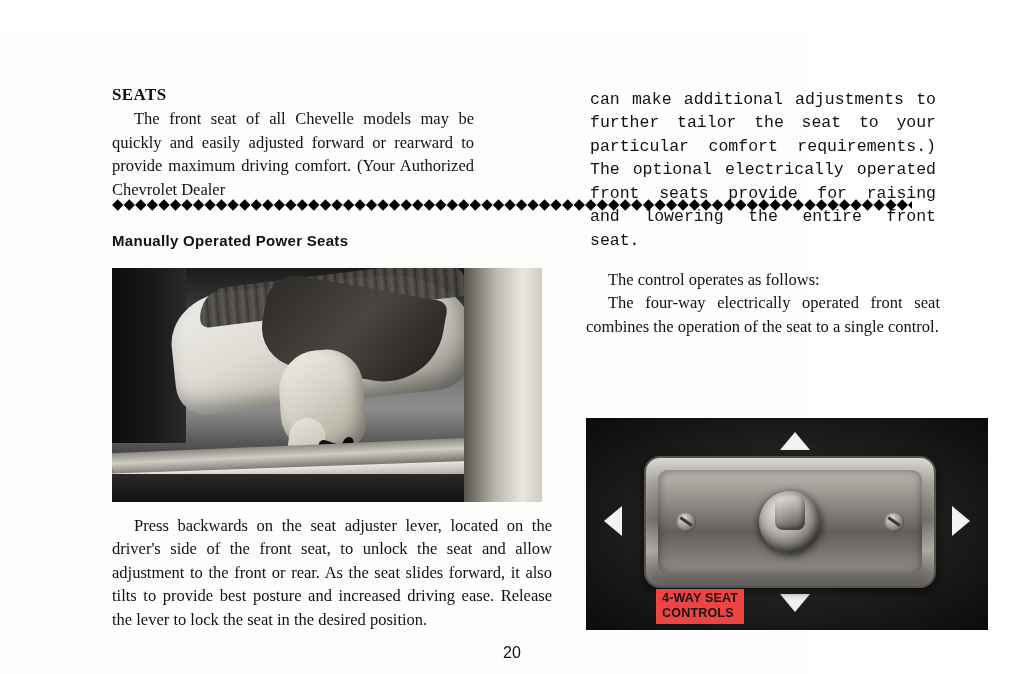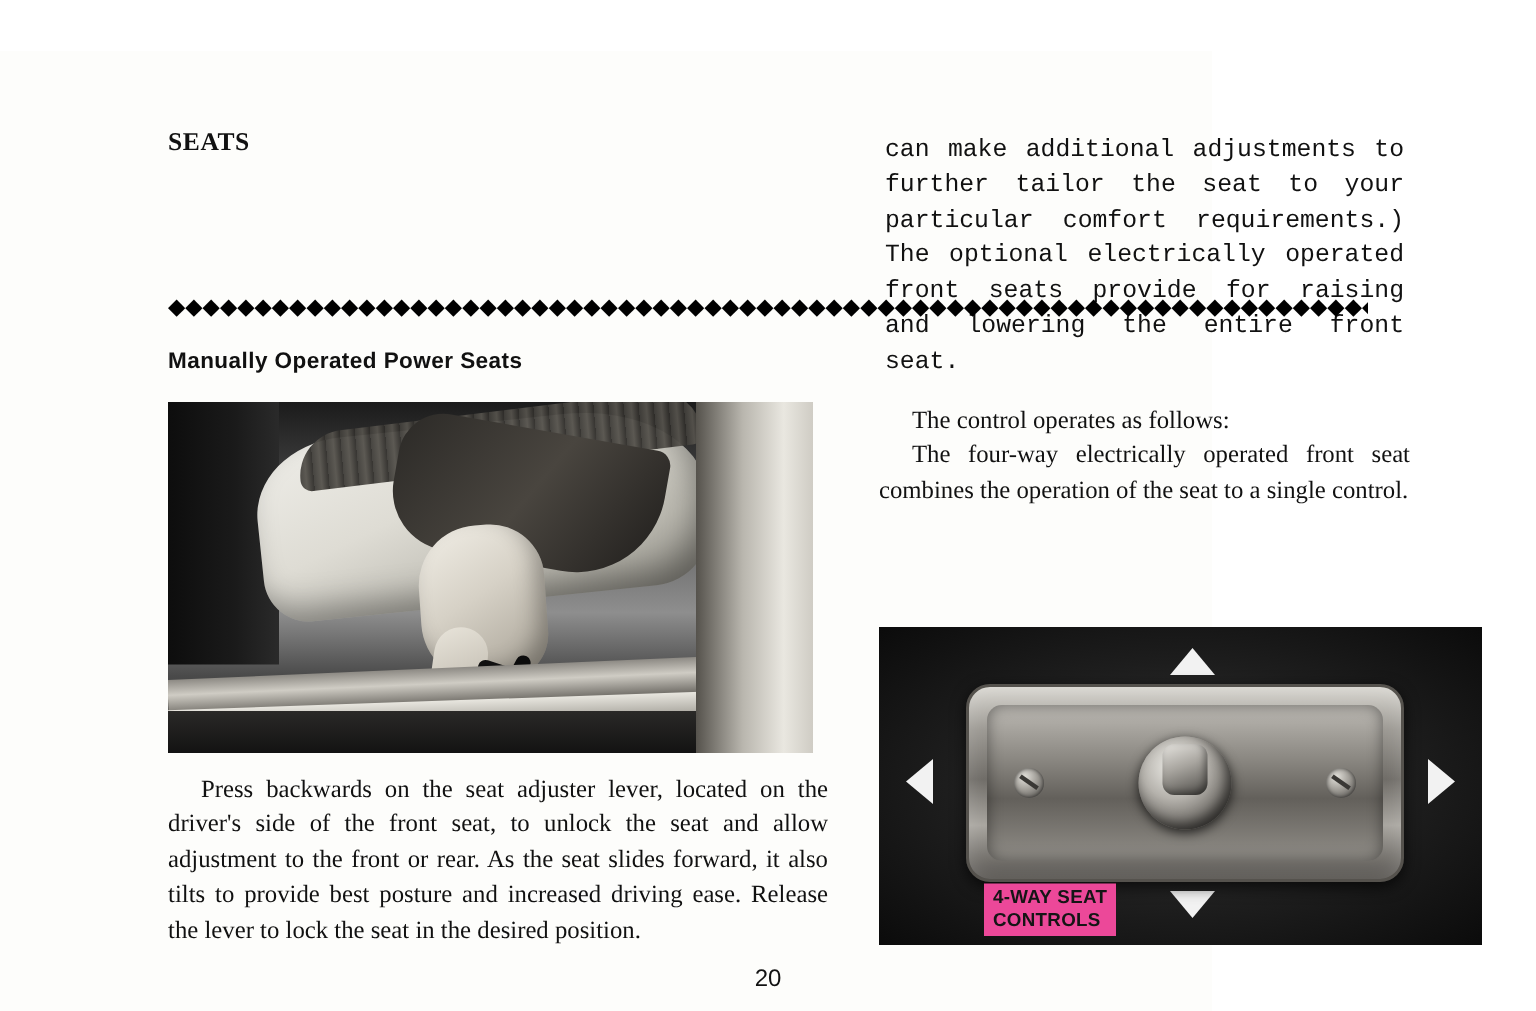--- a/index.html
+++ b/index.html
@@ -294,21 +294,21 @@
   }
   .arrow-right {
     right: 18px; top: 88px;
     border-top: 15px solid transparent;
     border-bottom: 15px solid transparent;
     border-left: 18px solid #f2f2f2;
   }
   .pr-label {
     position: absolute;
     left: 70px; bottom: 6px;
-    background: #ec4899;
+    background: #ef4444;
     color: #151515;
     font-family: "Liberation Sans", sans-serif;
     font-size: 12.5px;
     font-weight: bold;
     line-height: 1.22;
     padding: 2px 6px 3px 6px;
     letter-spacing: .2px;
   }
   .page-number {
     position: absolute;
@@ -322,20 +322,21 @@
 </style>
 </head>
 <body>
 
 <div class="page">
   <div class="paper-edge-top"></div>
 
   <div class="columns">
     <div class="col-left">
       <h2 class="section-title">SEATS</h2>
+      <p class="body indent">The front seat of all Chevelle models may be quickly and easily adjusted forward or rearward to provide maximum driving comfort. (Your Authorized Chevrolet Dealer</p>
     </div>
     <div class="col-right right-body-block">
       <p class="body">can make additional adjustments to further tailor the seat to your particular comfort requirements.) The optional electrically operated front seats provide for raising and lowering the entire front seat.</p>
     </div>
   </div>
 
   <div class="divider">◆◆◆◆◆◆◆◆◆◆◆◆◆◆◆◆◆◆◆◆◆◆◆◆◆◆◆◆◆◆◆◆◆◆◆◆◆◆◆◆◆◆◆◆◆◆◆◆◆◆◆◆◆◆◆◆◆◆◆◆◆◆◆◆◆◆◆◆◆◆◆◆◆◆◆◆◆◆◆◆◆◆◆◆◆◆◆◆</div>
 
   <div class="subhead subhead-left">Manually Operated Power Seats</div>
 

